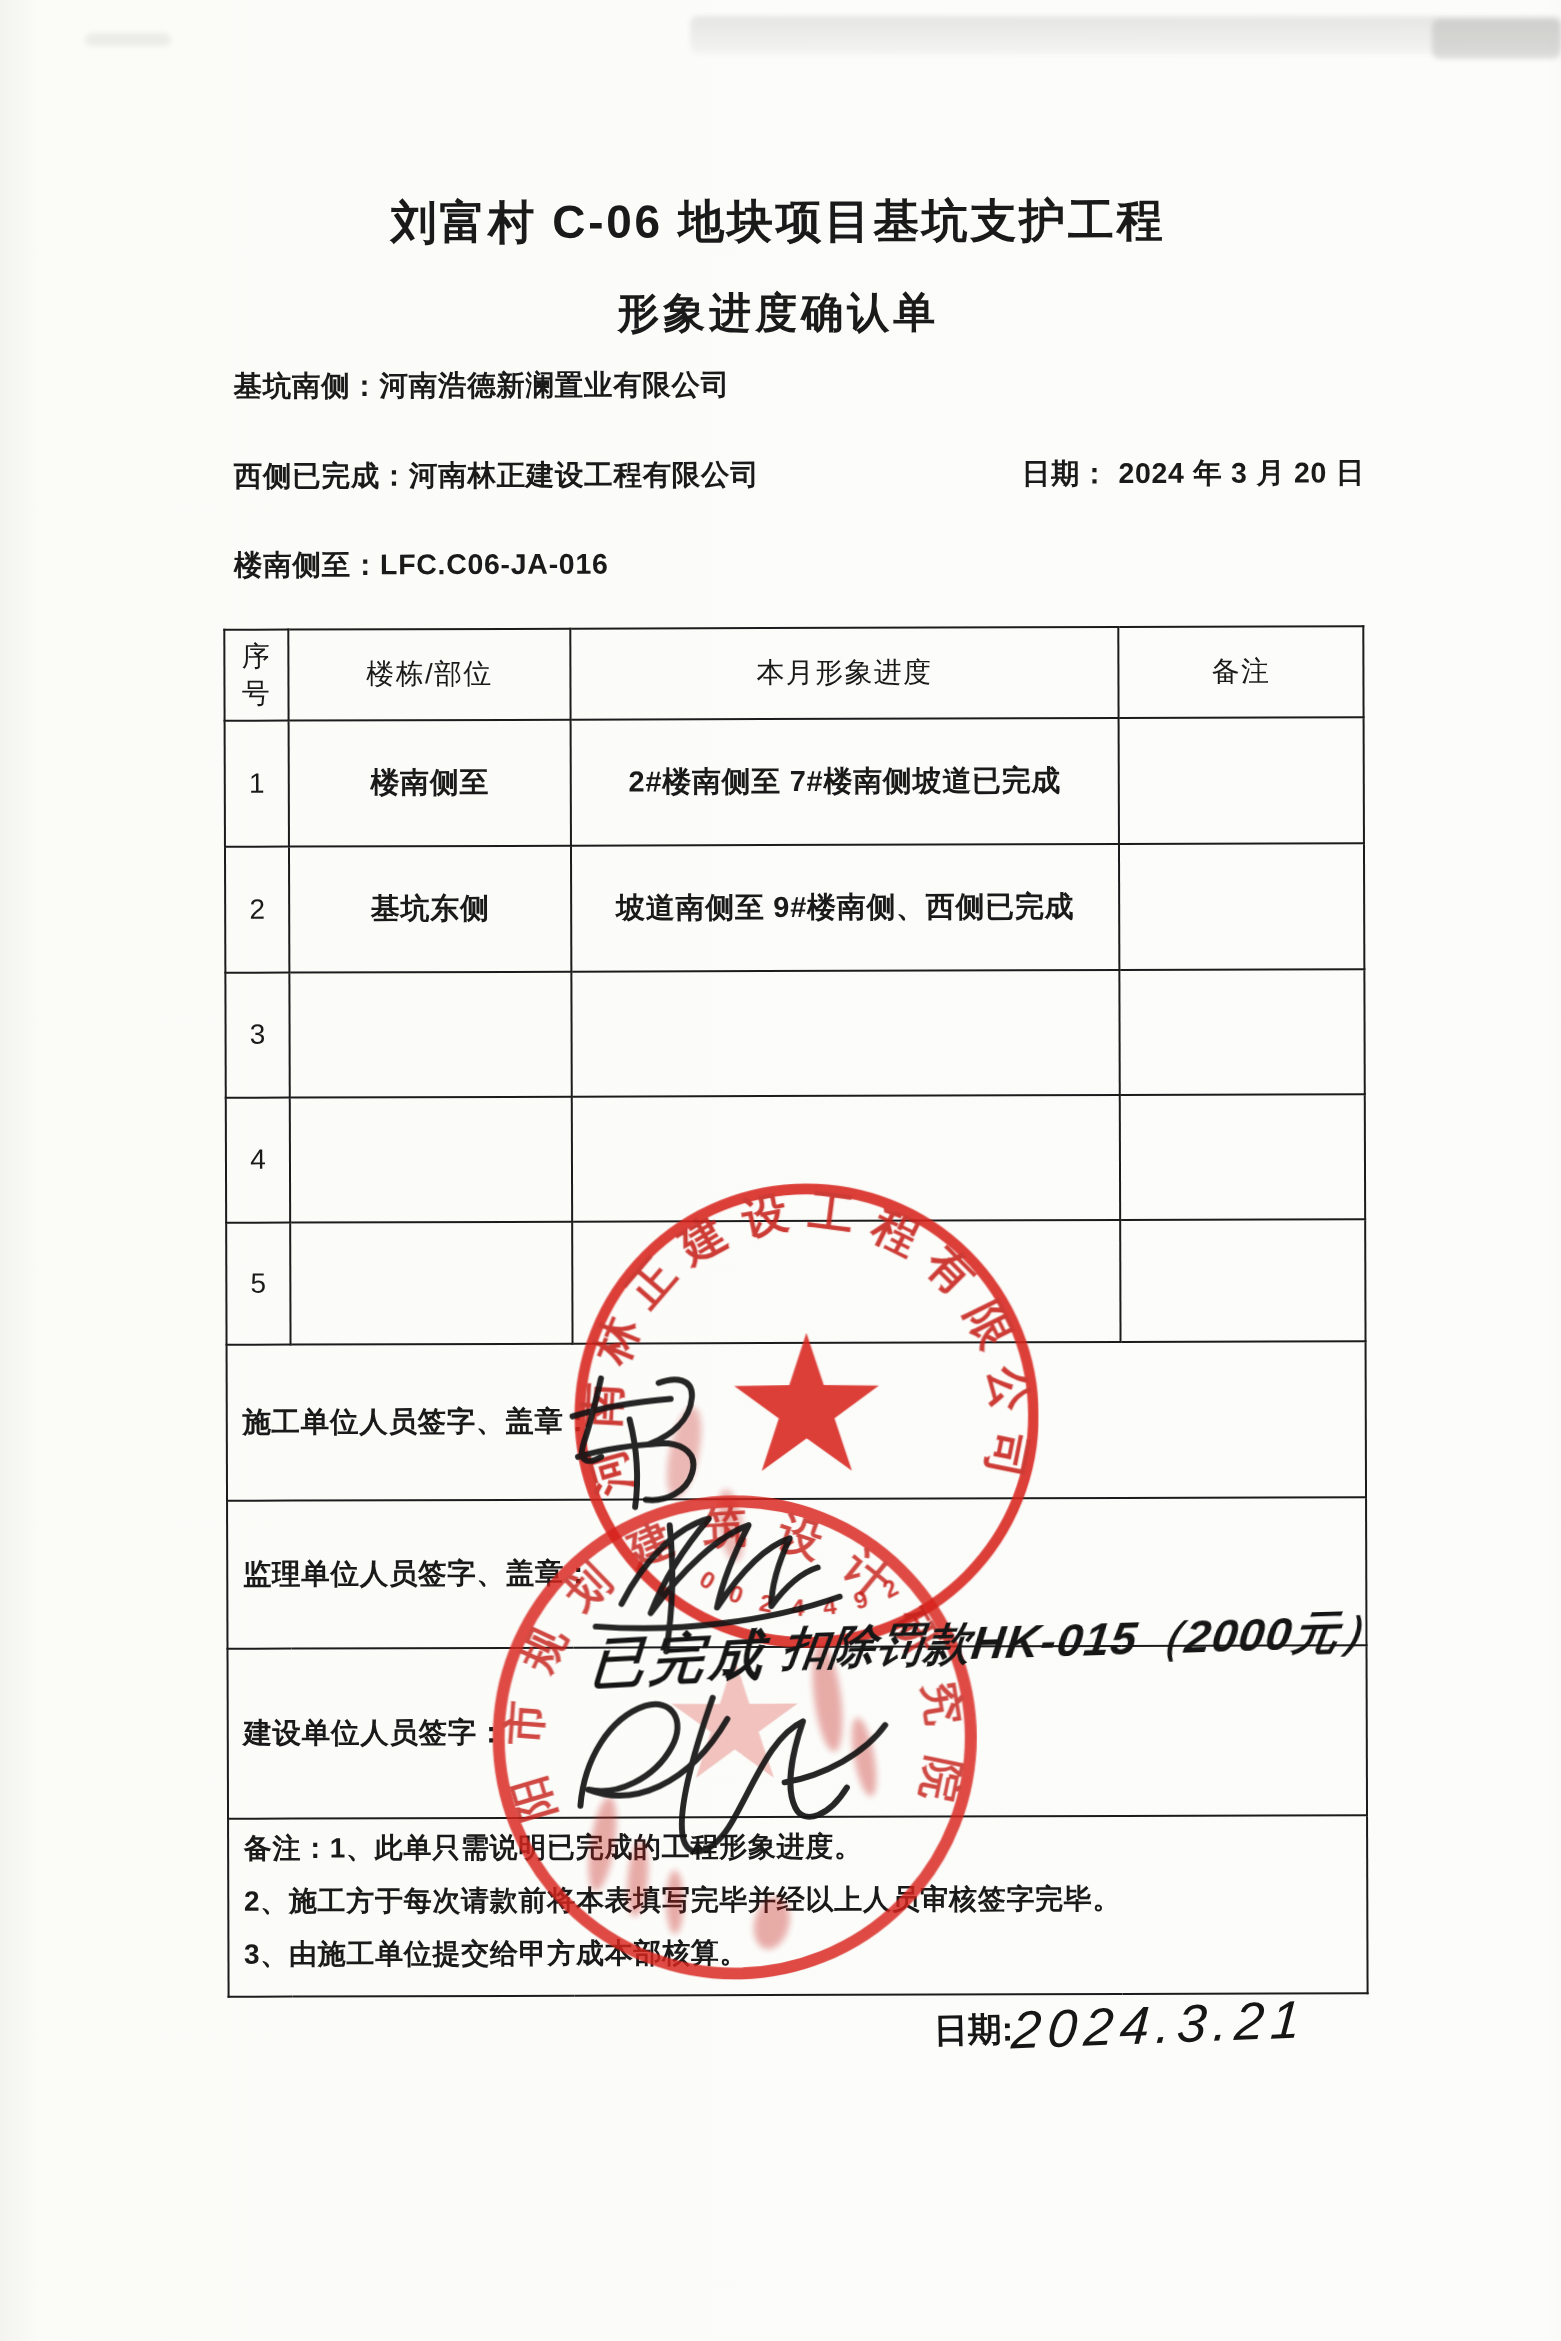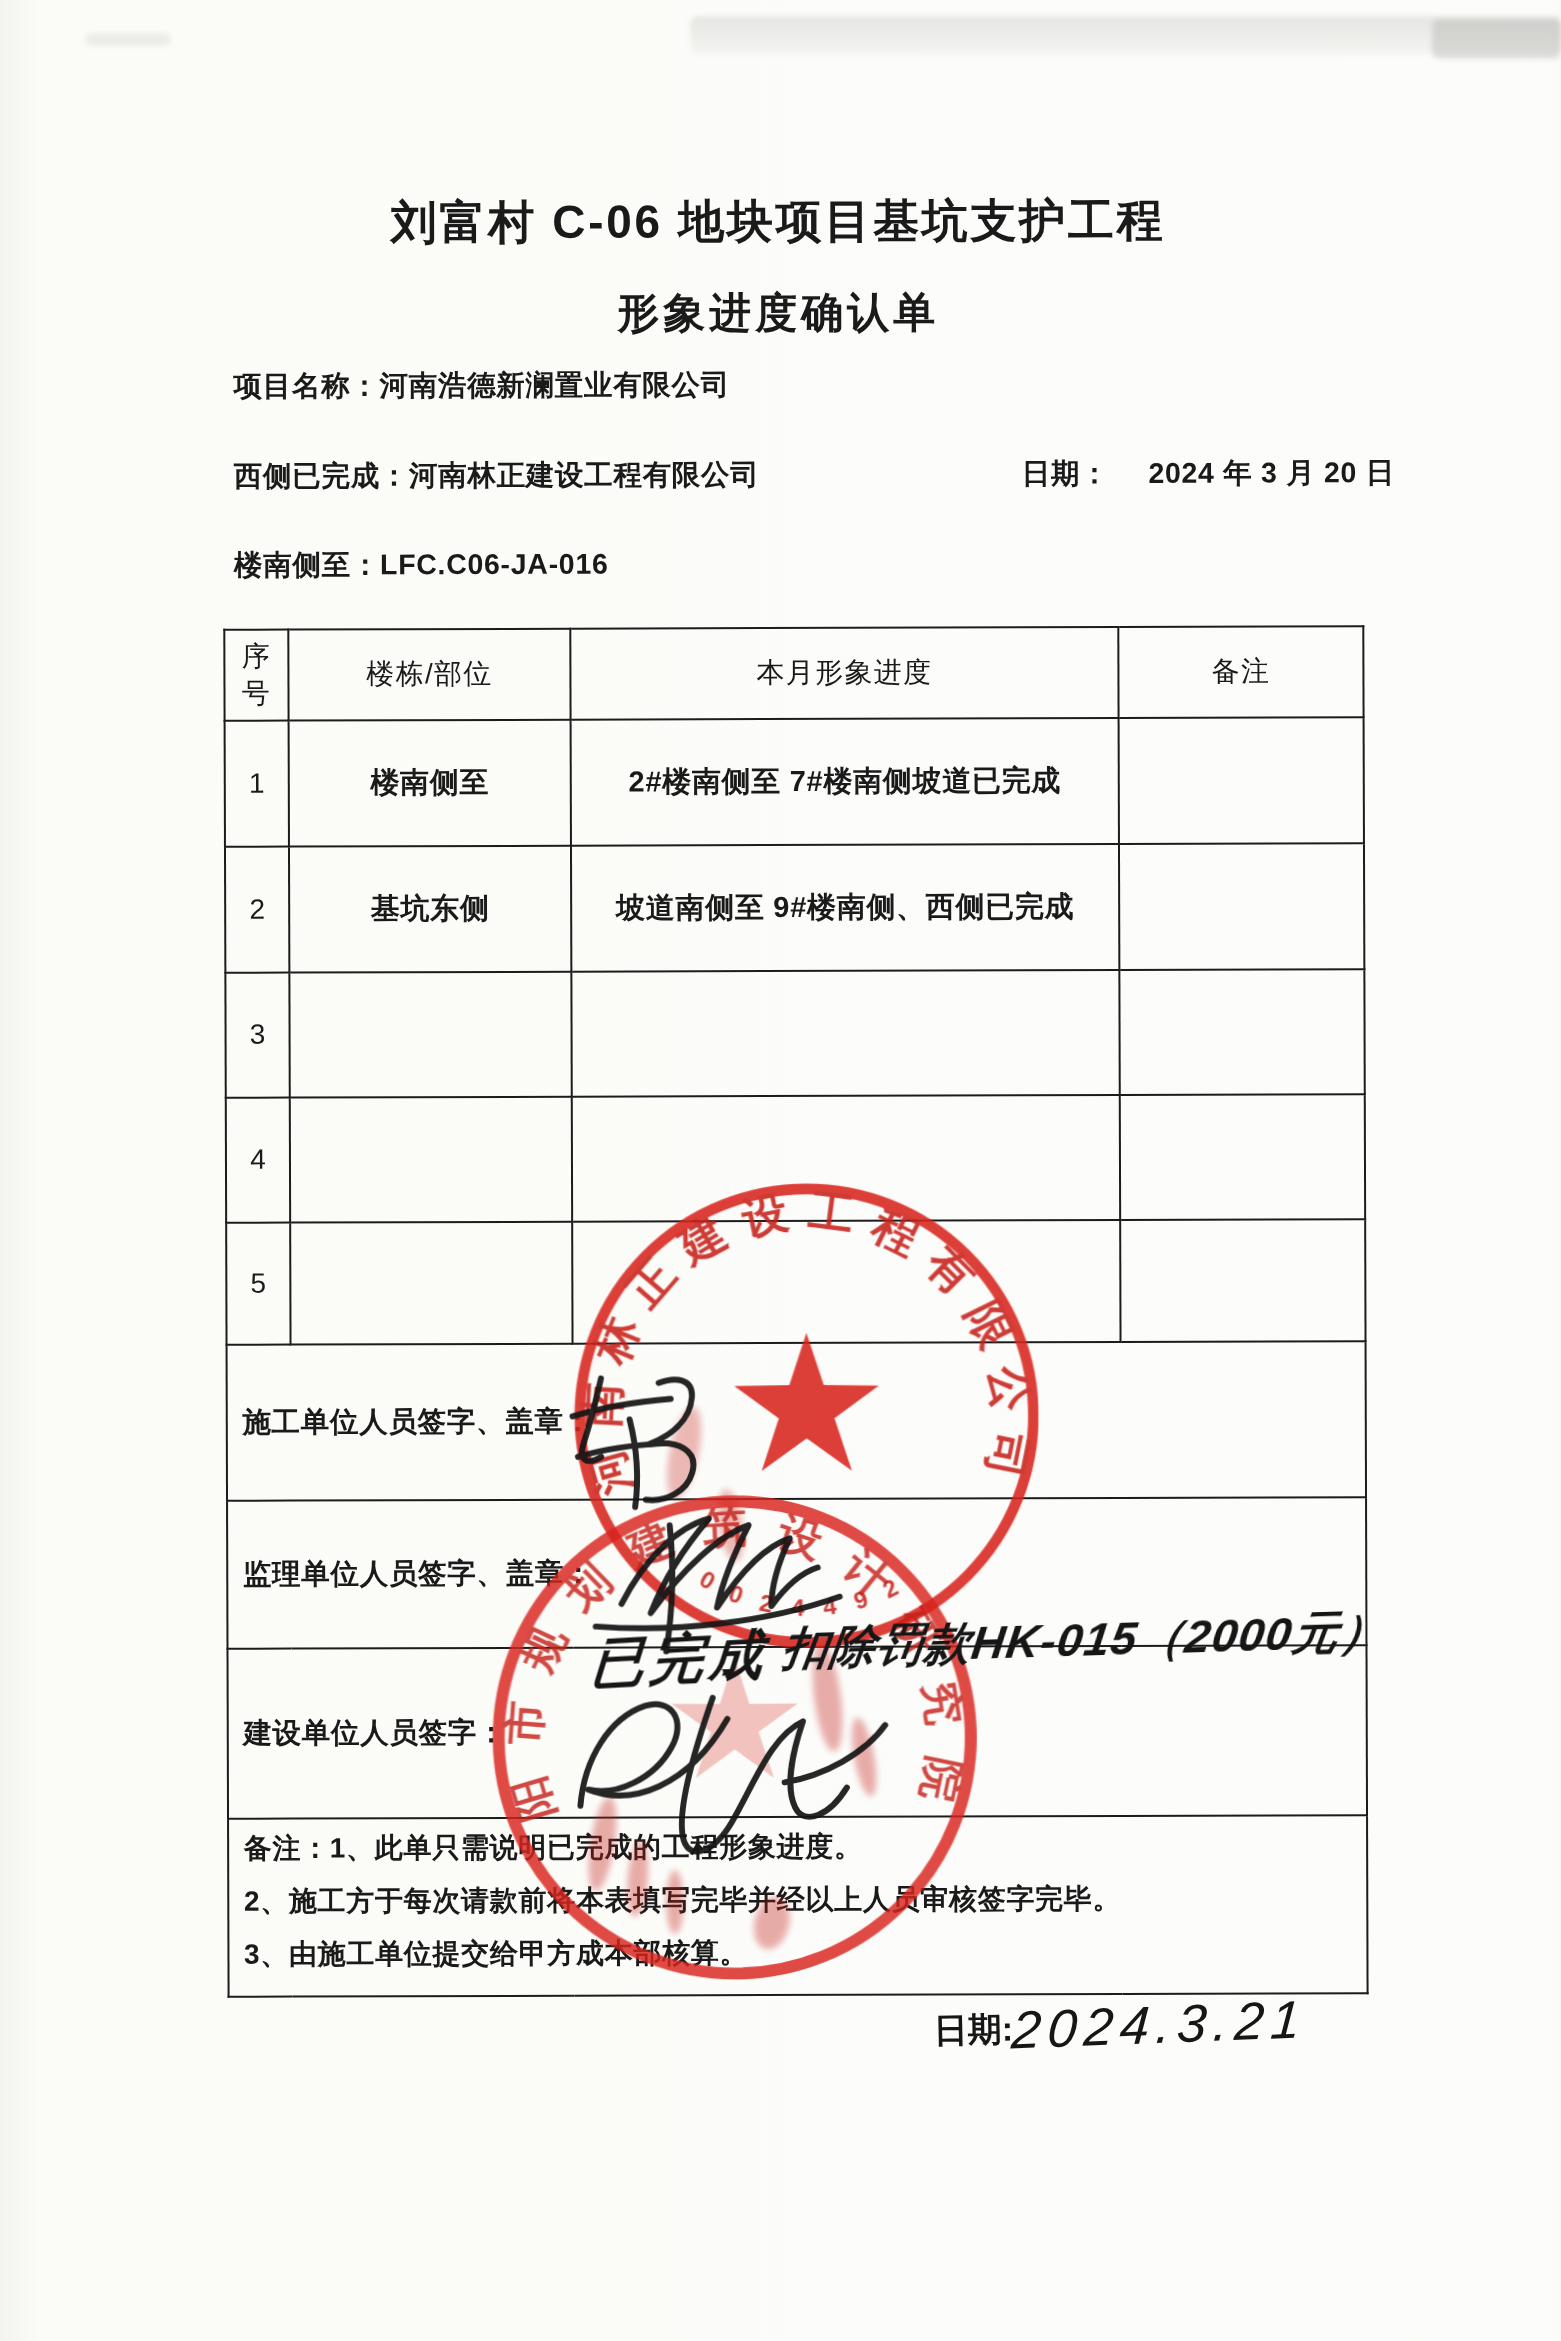--- a/index.html
+++ b/index.html
@@ -19,21 +19,21 @@
     text-align:center;font-size:46px;font-weight:700;letter-spacing:2.7px;
   }
   .title2{
     position:absolute;left:0;top:285px;width:1562px;
     text-align:center;font-size:42px;font-weight:700;letter-spacing:4px;
   }
   .fieldline{position:absolute;font-size:28.5px;font-weight:700;letter-spacing:0.7px;white-space:nowrap;}
   .fl-project{left:236px;top:366px;}
   .fl-contractor{left:236px;top:456px;}
   .fl-date{left:1024px;top:456px;}
-  .fl-date .val{margin-left:39px;}
+  .fl-date .val{margin-left:9px;}
   .fl-contract{left:236px;top:545px;}
   .doc-table{
     position:absolute;left:225px;top:627px;width:1140px;
     border-collapse:collapse;table-layout:fixed;
     border:2.7px solid #1c1c1c;
   }
   .doc-table td{
     border:2px solid #1c1c1c;
     vertical-align:middle;text-align:center;
     font-size:29px;line-height:1.3;
@@ -67,21 +67,21 @@
   <div class="smudge" style="left:690px;top:16px;width:872px;height:38px;background:linear-gradient(180deg,#9a9a96,#d9d9d5);opacity:0.22;"></div>
   <div class="smudge" style="left:85px;top:33px;width:86px;height:13.3px;background:#a8a8a4;opacity:0.18;"></div>
   <div class="smudge" style="left:1432px;top:18.6px;width:129px;height:40px;background:#8e8e8a;opacity:0.26;"></div>
 
   <div class="sheet">
 
     <div class="title1">刘富村 C-06 地块项目基坑支护工程</div>
     <div class="title2">形象进度确认单</div>
 
     <div class="fieldline fl-project">
-      <span>项目名称：</span><span>河南浩德新澜置业有限公司</span>
+      <span>基坑南侧：</span><span>河南浩德新澜置业有限公司</span>
     </div>
 
     <div class="fieldline fl-contractor">
       <span>西侧已完成：</span><span>河南林正建设工程有限公司</span>
     </div>
 
     <div class="fieldline fl-date">
       <span>日期：</span><span class="val">2024 年 3 月 20 日</span>
     </div>
 

